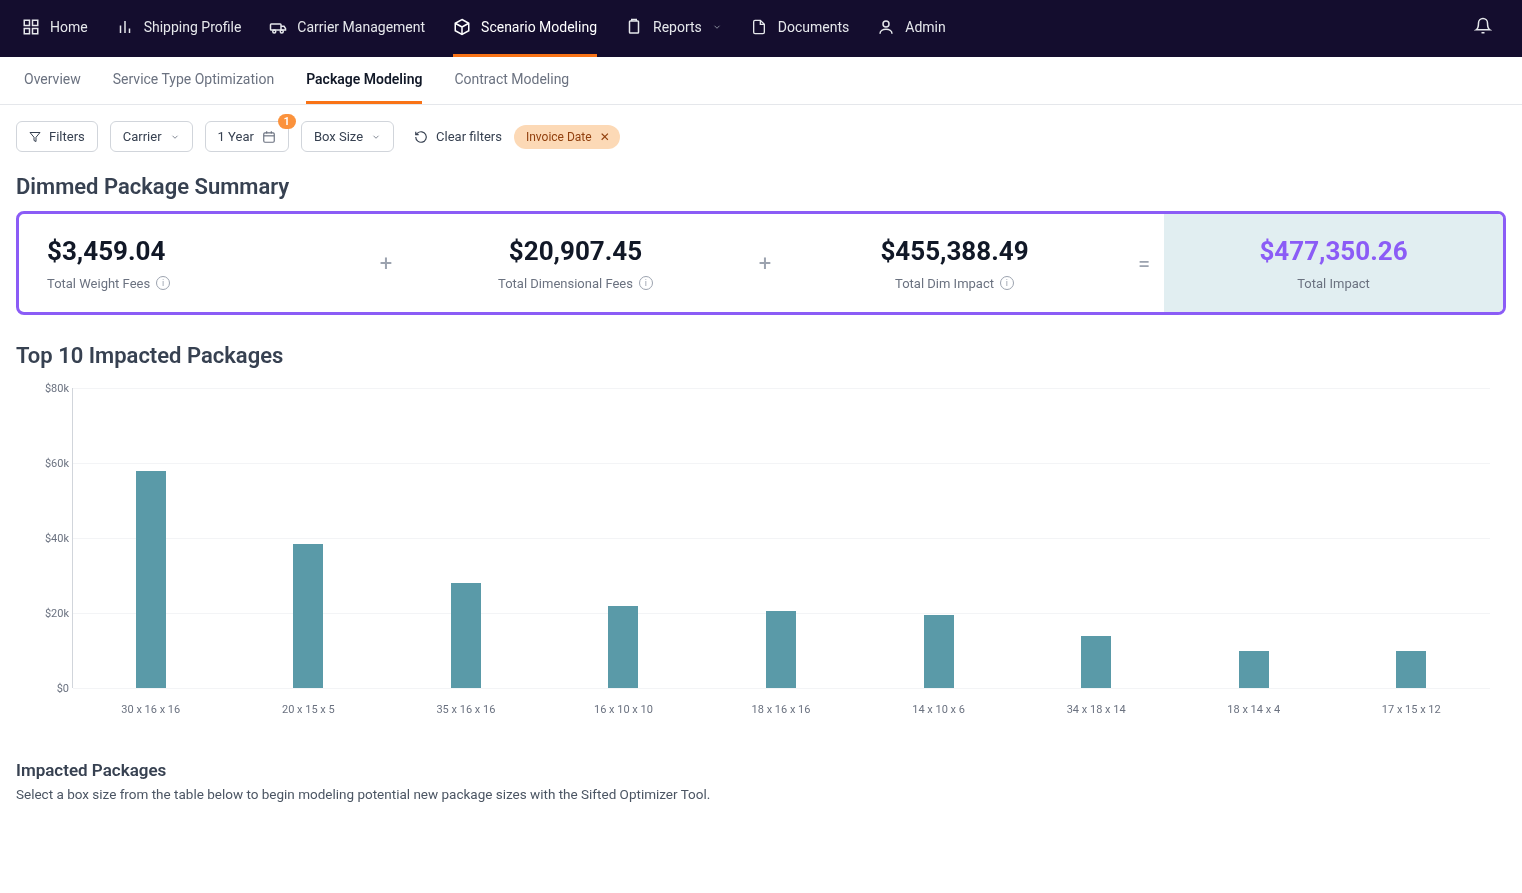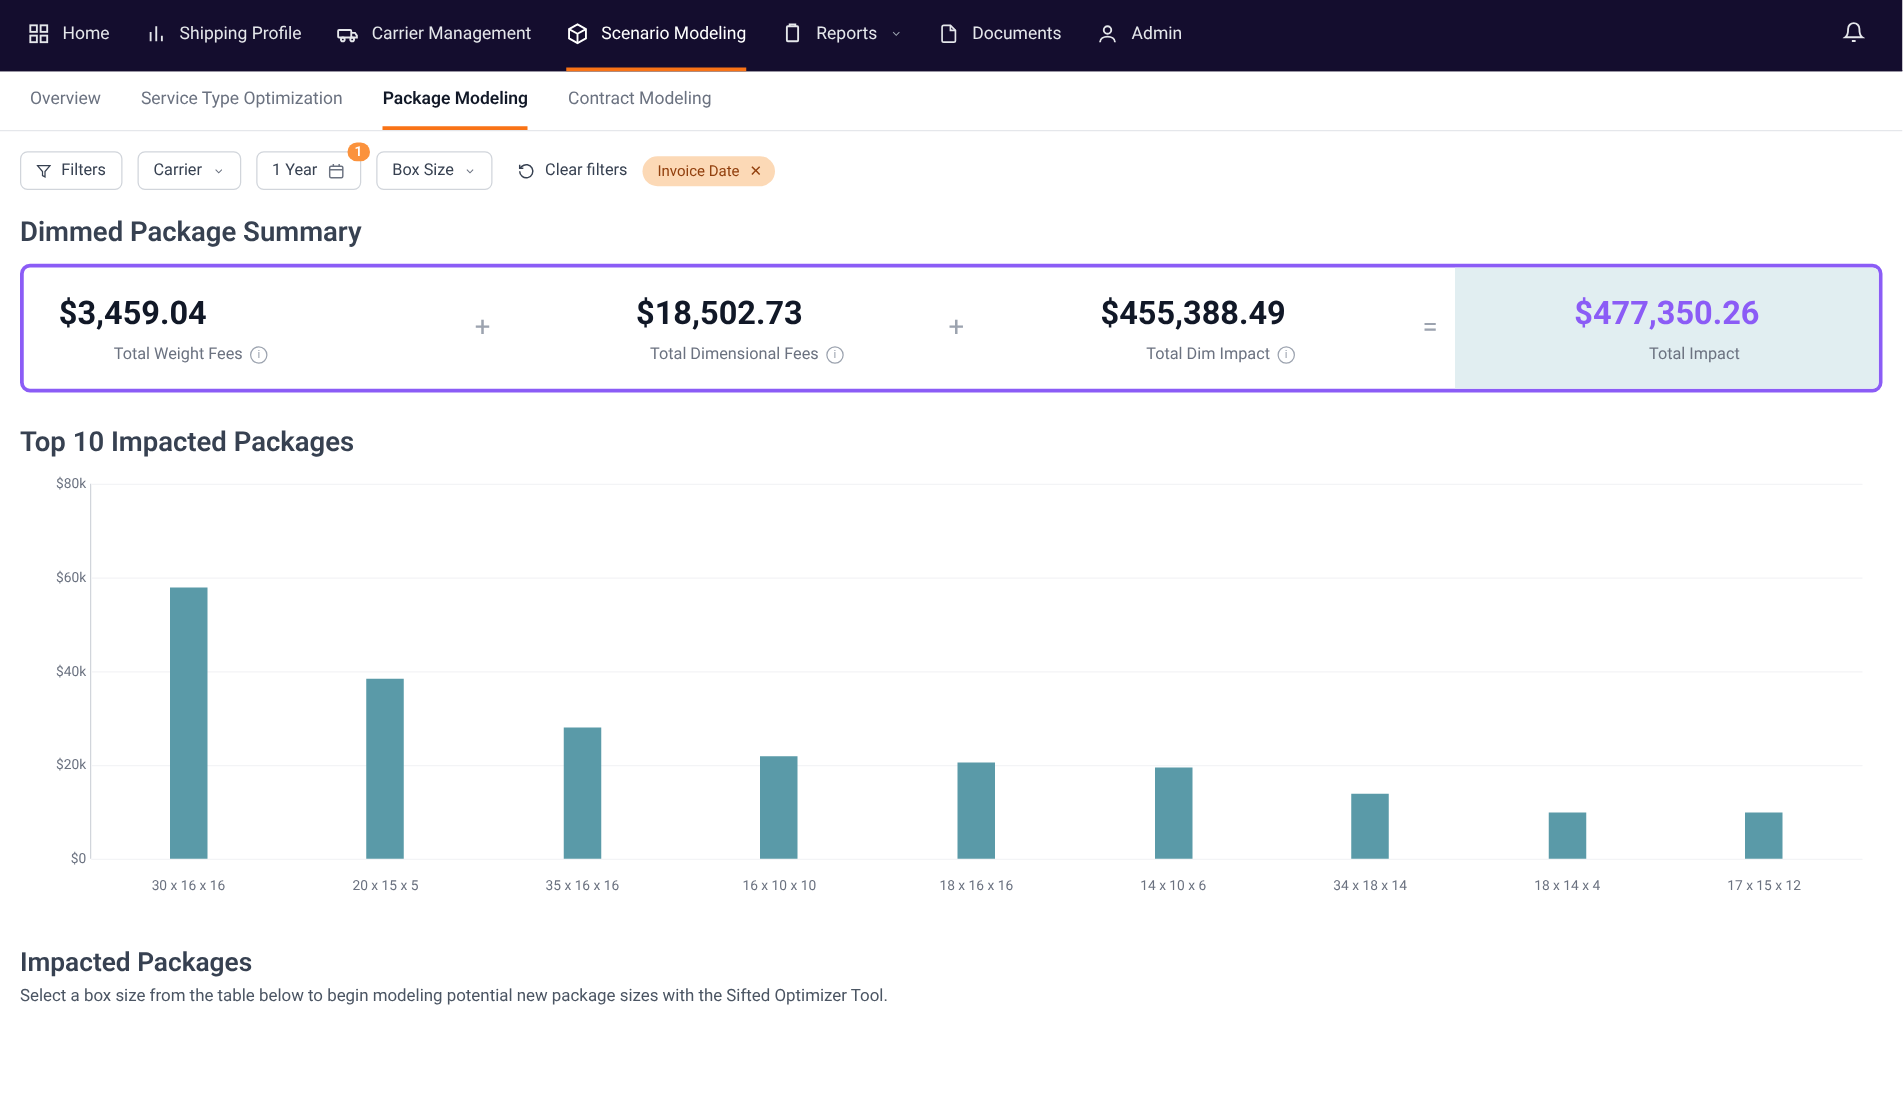--- a/index.html
+++ b/index.html
@@ -30,38 +30,38 @@
   
   
   .section-title { font-size:22px; font-weight:600; color:#374151; padding:4px 16px 12px; }
   
   
   .summary-card { margin:0 16px 24px; border:3px solid #8b5cf6; border-radius:8px; display:flex; align-items:stretch; overflow:hidden; }
   .summary-cell { flex:1; padding:22px 20px 20px; text-align:center; }
   .summary-cell.total { background:#e1eef1; }
   .summary-value { font-size:26px; font-weight:700; color:#111827; }
   .summary-value.red { color:#8b5cf6; }
-  .summary-label { font-size:13px; color:#6b7280; margin-top:10px; display:inline-flex; align-items:center; gap:6px;margin-left:44px; }
+  .summary-label { font-size:13px; color:#6b7280; margin-top:10px; display:inline-flex; gap:6px; }
   .info-icon { width:14px; height:14px; border:1px solid #9ca3af; border-radius:50%; display:inline-flex; align-items:center; justify-content:center; font-size:9px; color:#9ca3af; }
   .summary-op { width:40px; display:flex; align-items:center; justify-content:center; font-size:22px; color:#9ca3af; }
   .summary-cell.first { text-align:left; padding-left:28px; }
   
   
   .chart-wrap { padding:8px 32px 10px 32px; }
   .chart { position:relative; height:340px; margin-left:40px; }
   .chart-grid { position:absolute; left:0; top:0; right:0; bottom:40px; border-left:1px solid #d1d5db; }
   .gridline { position:absolute; left:0; right:0; border-top:1px solid #f3f4f6; }
   .ytick { position:absolute; left:-44px; width:40px; text-align:right; font-size:11px; color:#6b7280; transform:translateY(-50%); }
   .bars { position:absolute; left:0; right:0; bottom:40px; top:0; display:flex; }
   .bar-slot { flex:1; display:flex; align-items:flex-end; justify-content:center; position:relative; }
   .bar { width:30px; background:#5a9aa8; }
   .xtick { position:absolute; bottom:-28px; width:100%; text-align:center; font-size:11px; color:#6b7280; }
   
   
-  .impacted-title { font-size:21px; font-weight:600; color:#374151; padding:22px 16px 6px; }
+  .impacted-title { font-size:17px; font-weight:600; color:#374151; padding:22px 16px 6px; }
   .impacted-desc { font-size:13.5px; color:#4b5563; padding:0 16px 20px; }
   
   svg { display:block; }
 </style>
 </head>
 <body>
 
 <div class="topnav">
   <div class="topnav-item">
     <span class="nav-icon">
@@ -210,21 +210,21 @@
 <div class="summary-card">
   <div class="summary-cell first">
     <div class="summary-value">$3,459.04</div>
     <div class="summary-label">
       <span>Total Weight Fees</span>
       <span class="info-icon">i</span>
     </div>
   </div>
   <div class="summary-op">+</div>
   <div class="summary-cell">
-    <div class="summary-value">$18,502.73</div>
+    <div class="summary-value">$20,907.45</div>
     <div class="summary-label">
       <span>Total Dimensional Fees</span>
       <span class="info-icon">i</span>
     </div>
   </div>
   <div class="summary-op">+</div>
   <div class="summary-cell">
     <div class="summary-value">$455,388.49</div>
     <div class="summary-label">
       <span>Total Dim Impact</span>

